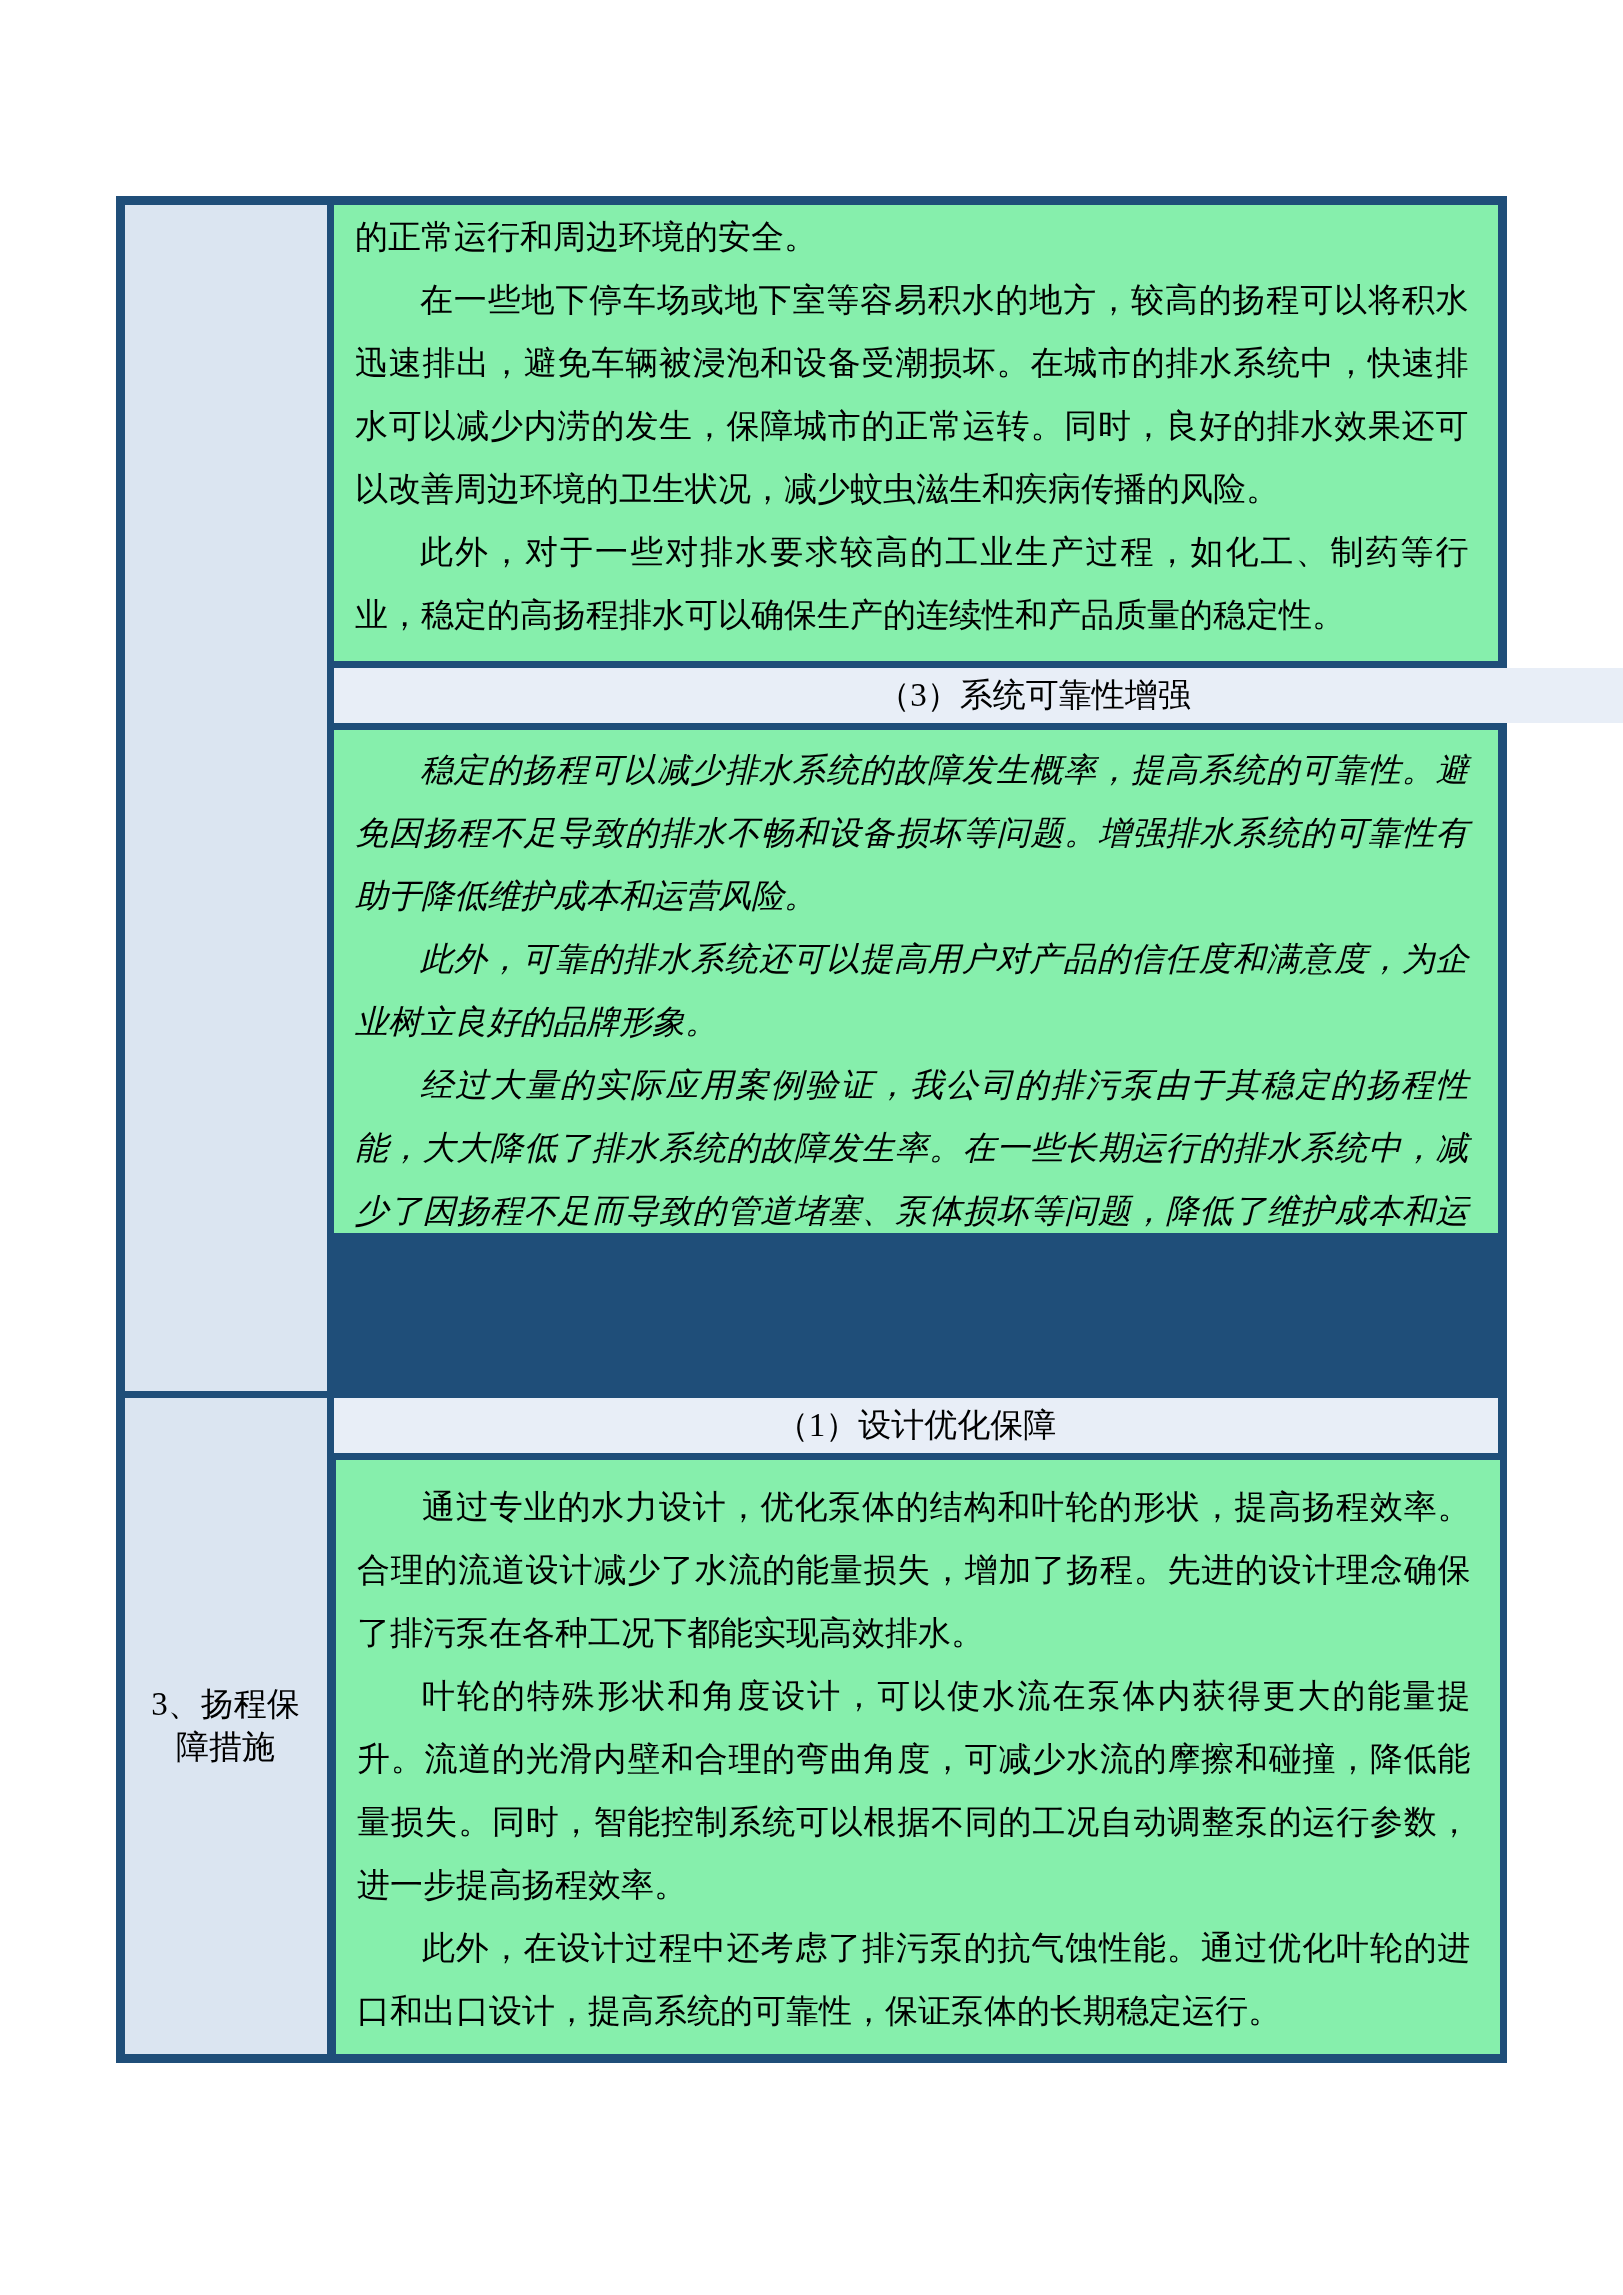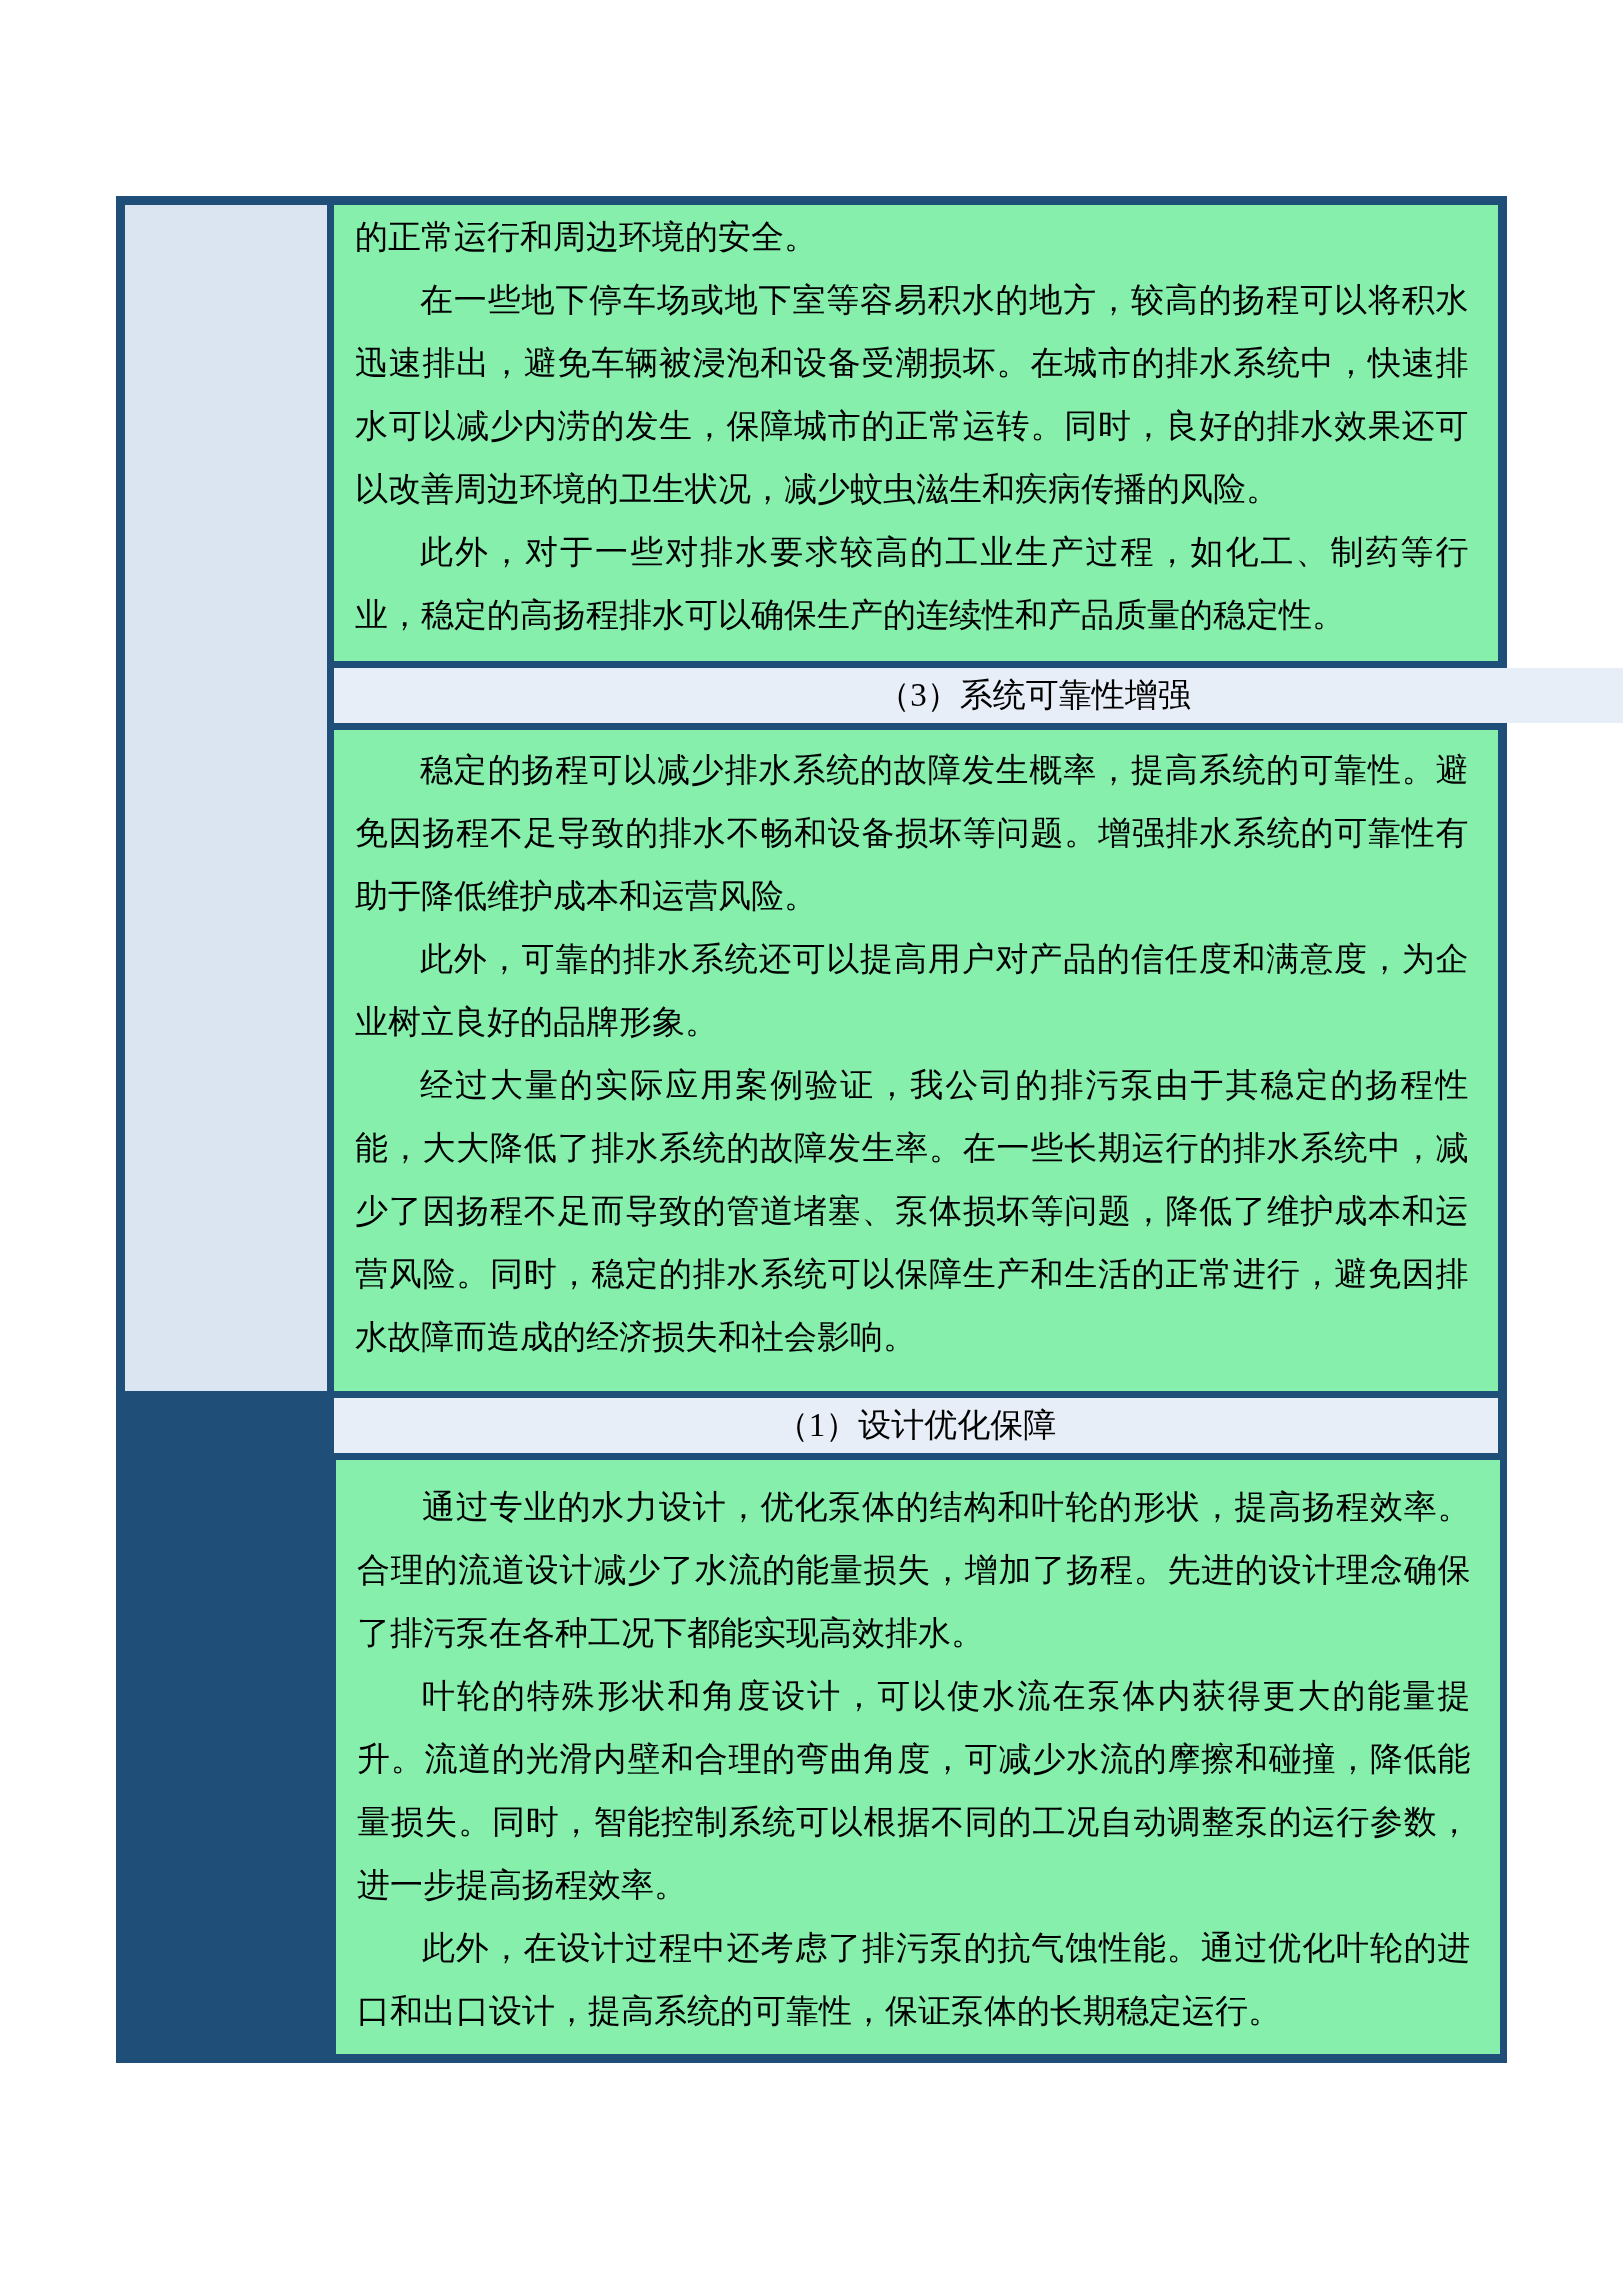--- a/index.html
+++ b/index.html
@@ -64,32 +64,36 @@
     justify-content: center;
     font-size: 33px;
     line-height: 43px;
     text-align: center;
   }
   
   .lc-top    { left:8.5px;  top:8.5px;   width:202px;  height:1186px; }
   .lc-bottom { left:8.5px;  top:1202px; width:202px;  height:656px; }
   .rc-r1 { left:218px; top:8.5px;   width:1164px; height:456px;  padding-top:1.3px; }
   .rc-r2 { left:218px; top:472px;  width:1400px; height:55px;  }
-  .rc-r3 { left:218px; top:534px;  width:1164px; height:661px; padding-top:9.2px; }
+  .rc-r3 { left:218px; top:534px;  width:1164px; height:503px; padding-top:9.2px;font-style:italic; }
   .rc-r4 { left:218px; top:1202px; width:1164px; height:55px;  }
   .rc-r5 { left:220px; top:1264px; width:1164px; height:594px;  padding-top:16px; }
 </style>
 </head>
 <body>
 
 <div class="page">
   <div class="doc-table">
 
     <div class="cell left-col-cell lc-top"></div>
 
+    <div class="cell left-col-cell label-cell lc-bottom">
+      <div>3、扬程保</div>
+      <div>障措施</div>
+    </div>
 
     <div class="cell text-cell rc-r1">
       <p class="no-indent">的正常运行和周边环境的安全。</p>
       <p>在一些地下停车场或地下室等容易积水的地方，较高的扬程可以将积水迅速排出，避免车辆被浸泡和设备受潮损坏。在城市的排水系统中，快速排水可以减少内涝的发生，保障城市的正常运转。同时，良好的排水效果还可以改善周边环境的卫生状况，减少蚊虫滋生和疾病传播的风险。</p>
       <p>此外，对于一些对排水要求较高的工业生产过程，如化工、制药等行业，稳定的高扬程排水可以确保生产的连续性和产品质量的稳定性。</p>
     </div>
 
     <div class="cell banner-cell rc-r2">
       <span>（3）系统可靠性增强</span>
     </div>

